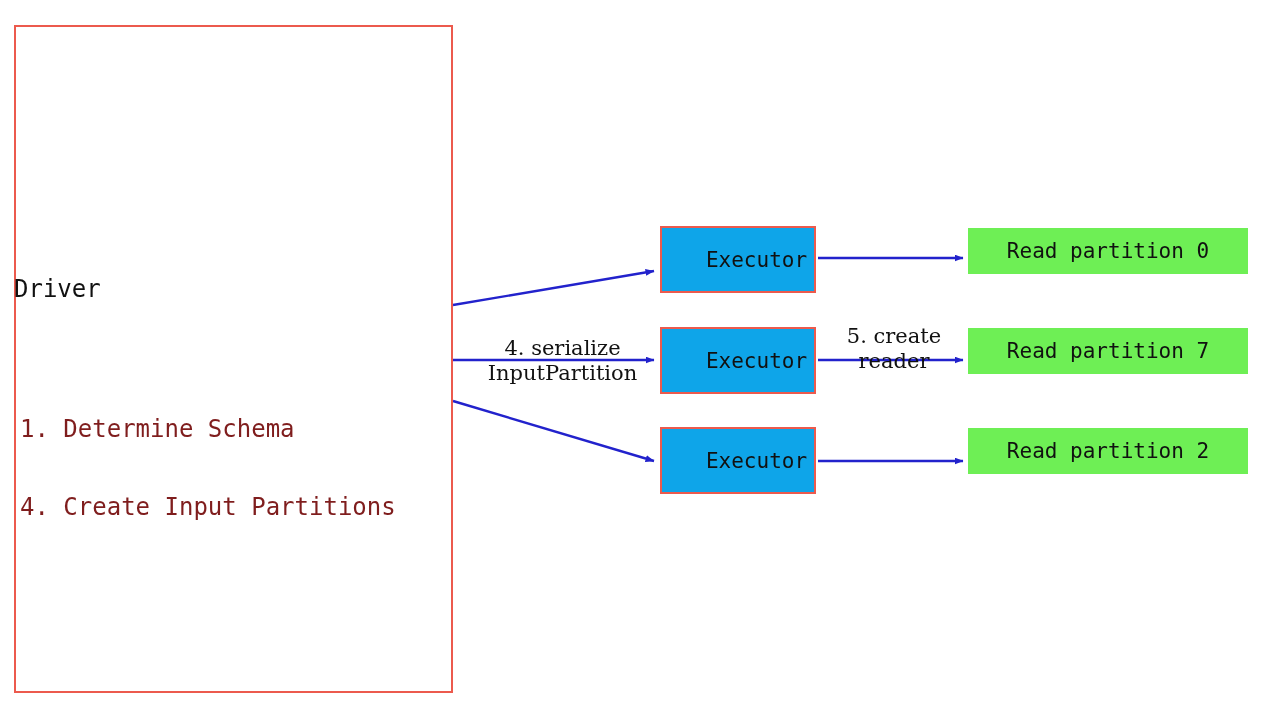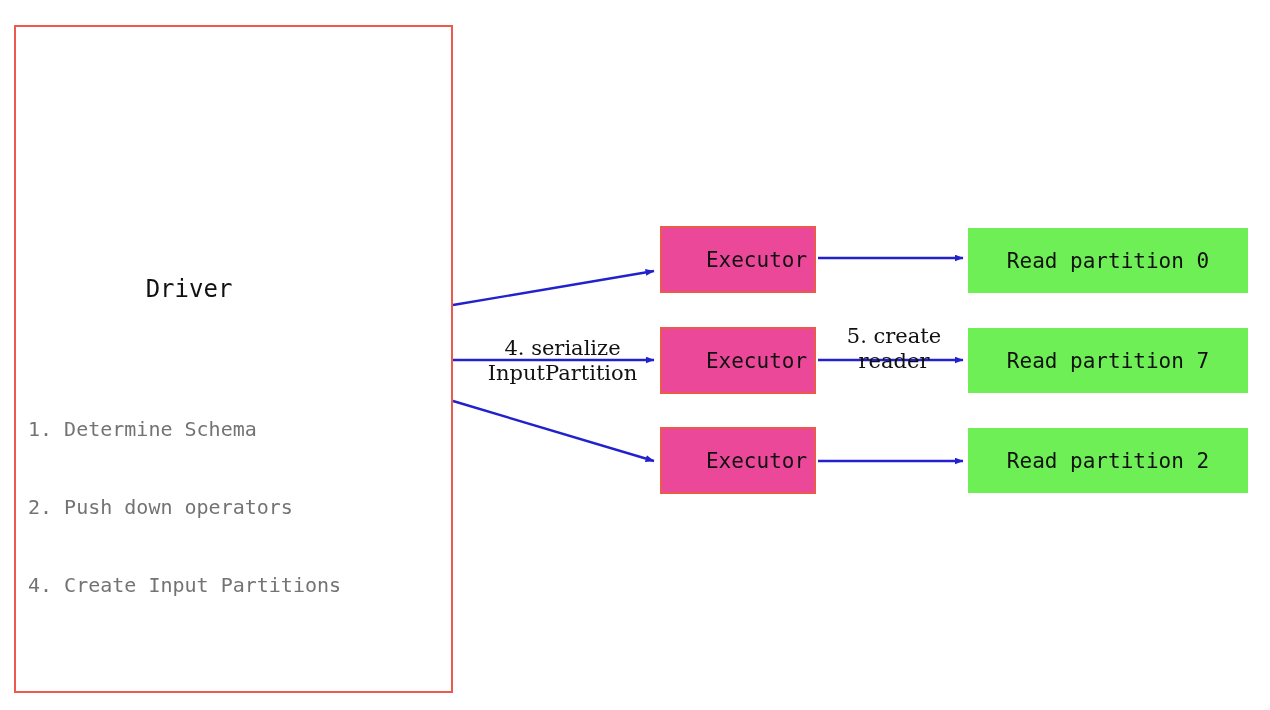--- a/index.html
+++ b/index.html
@@ -35,69 +35,68 @@
     height: 668px;
     box-sizing: border-box;
     border: 2px solid #ec5a4d;
     background: #ffffff;
   }
   .driver-title {
     position: absolute;
     left: 14px;
     top: 275px;
     width: 350px;
-    text-align: center;
     font-family: "DejaVu Sans Mono", "Liberation Mono", monospace;
     font-size: 24px;
     line-height: 28px;
     color: #111111;
     white-space: pre;
   }
   .driver-steps {
     position: absolute;
-    left: 28px;
+    left: 20px;
     top: 364px;
     font-family: "DejaVu Sans Mono", "Liberation Mono", monospace;
-    font-size: 20px;
+    font-size: 24px;
     line-height: 26px;
-    color: #737373;
+    color: #7f1d1d;
     white-space: pre;
   }
   .driver-steps div { white-space: pre; }
 
   
   .executor-box {
     position: absolute;
     left: 660px;
     width: 156px;
     height: 67px;
     box-sizing: border-box;
     border: 2px solid #ec5a4d;
-    background: #ec4899;
+    background: #0ea5e9;
     display: flex;
     align-items: center;
     justify-content: center;
     padding-left: 37px;
   }
   .executor-label {
     font-family: "DejaVu Sans Mono", "Liberation Mono", monospace;
     font-size: 21px;
     color: #111111;
     white-space: pre;
   }
   .exec-r0 { top: 226px; }
   .exec-r1 { top: 327px; }
   .exec-r2 { top: 427px; }
 
   
   .partition-box {
     position: absolute;
     left: 968px;
     width: 280px;
-    height: 65px;
+    height: 46px;
     background: #6eef55;
     display: flex;
     align-items: center;
     justify-content: center;
   }
   .partition-label {
     font-family: "DejaVu Sans Mono", "Liberation Mono", monospace;
     font-size: 21px;
     color: #111111;
     white-space: pre;
@@ -150,21 +149,20 @@
 
     <line x1="818" y1="360" x2="963" y2="360" stroke="#2222cc" stroke-width="2.4" marker-end="url(#arrowhead)"></line>
 
     <line x1="818" y1="461" x2="963" y2="461" stroke="#2222cc" stroke-width="2.4" marker-end="url(#arrowhead)"></line>
   </svg>
 
   <div class="driver-box"></div>
   <div class="driver-title">Driver</div>
   <div class="driver-steps">
     <div>1. Determine Schema</div>
-    <div>2. Push down operators</div>
     <div>4. Create Input Partitions</div>
   </div>
 
   <div class="executor-box exec-r0">
     <span class="executor-label">Executor</span>
   </div>
   <div class="executor-box exec-r1">
     <span class="executor-label">Executor</span>
   </div>
   <div class="executor-box exec-r2">

